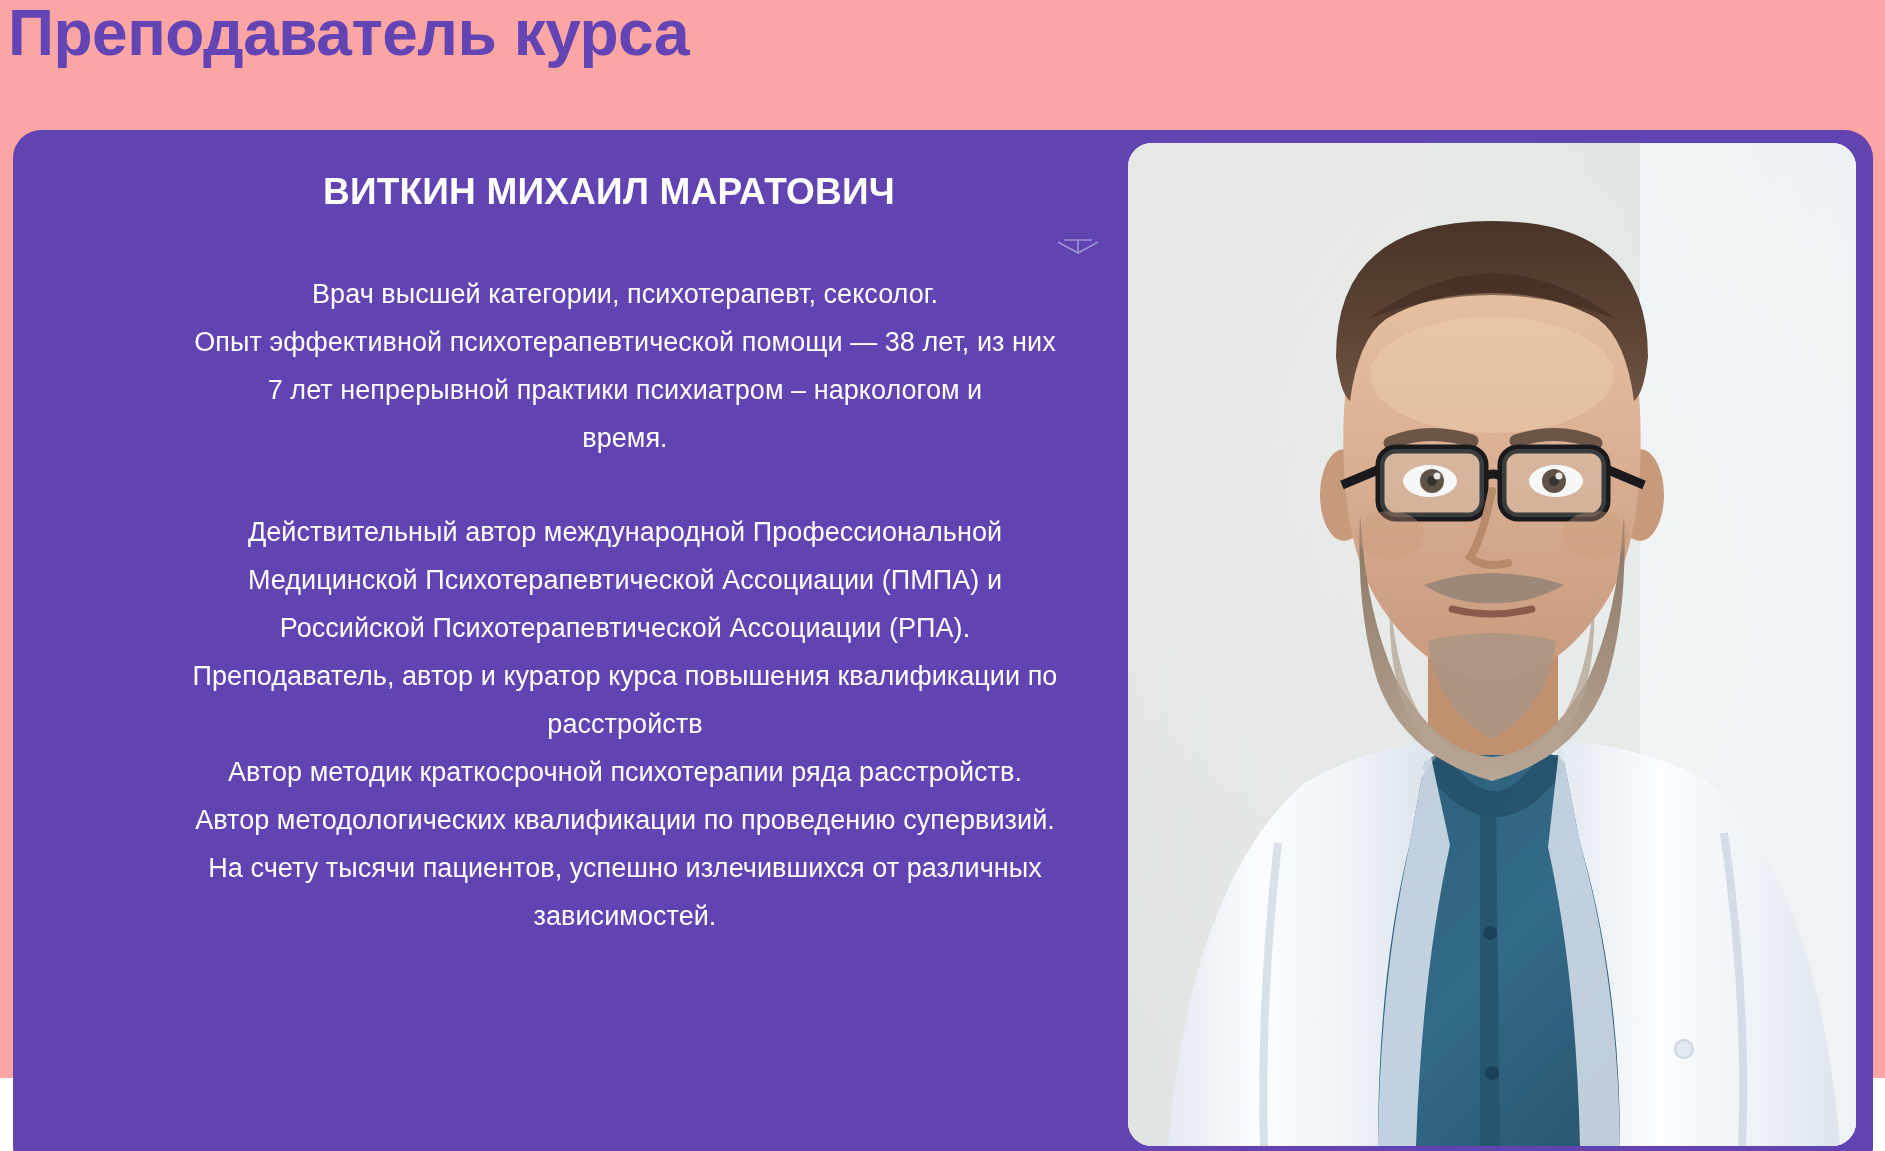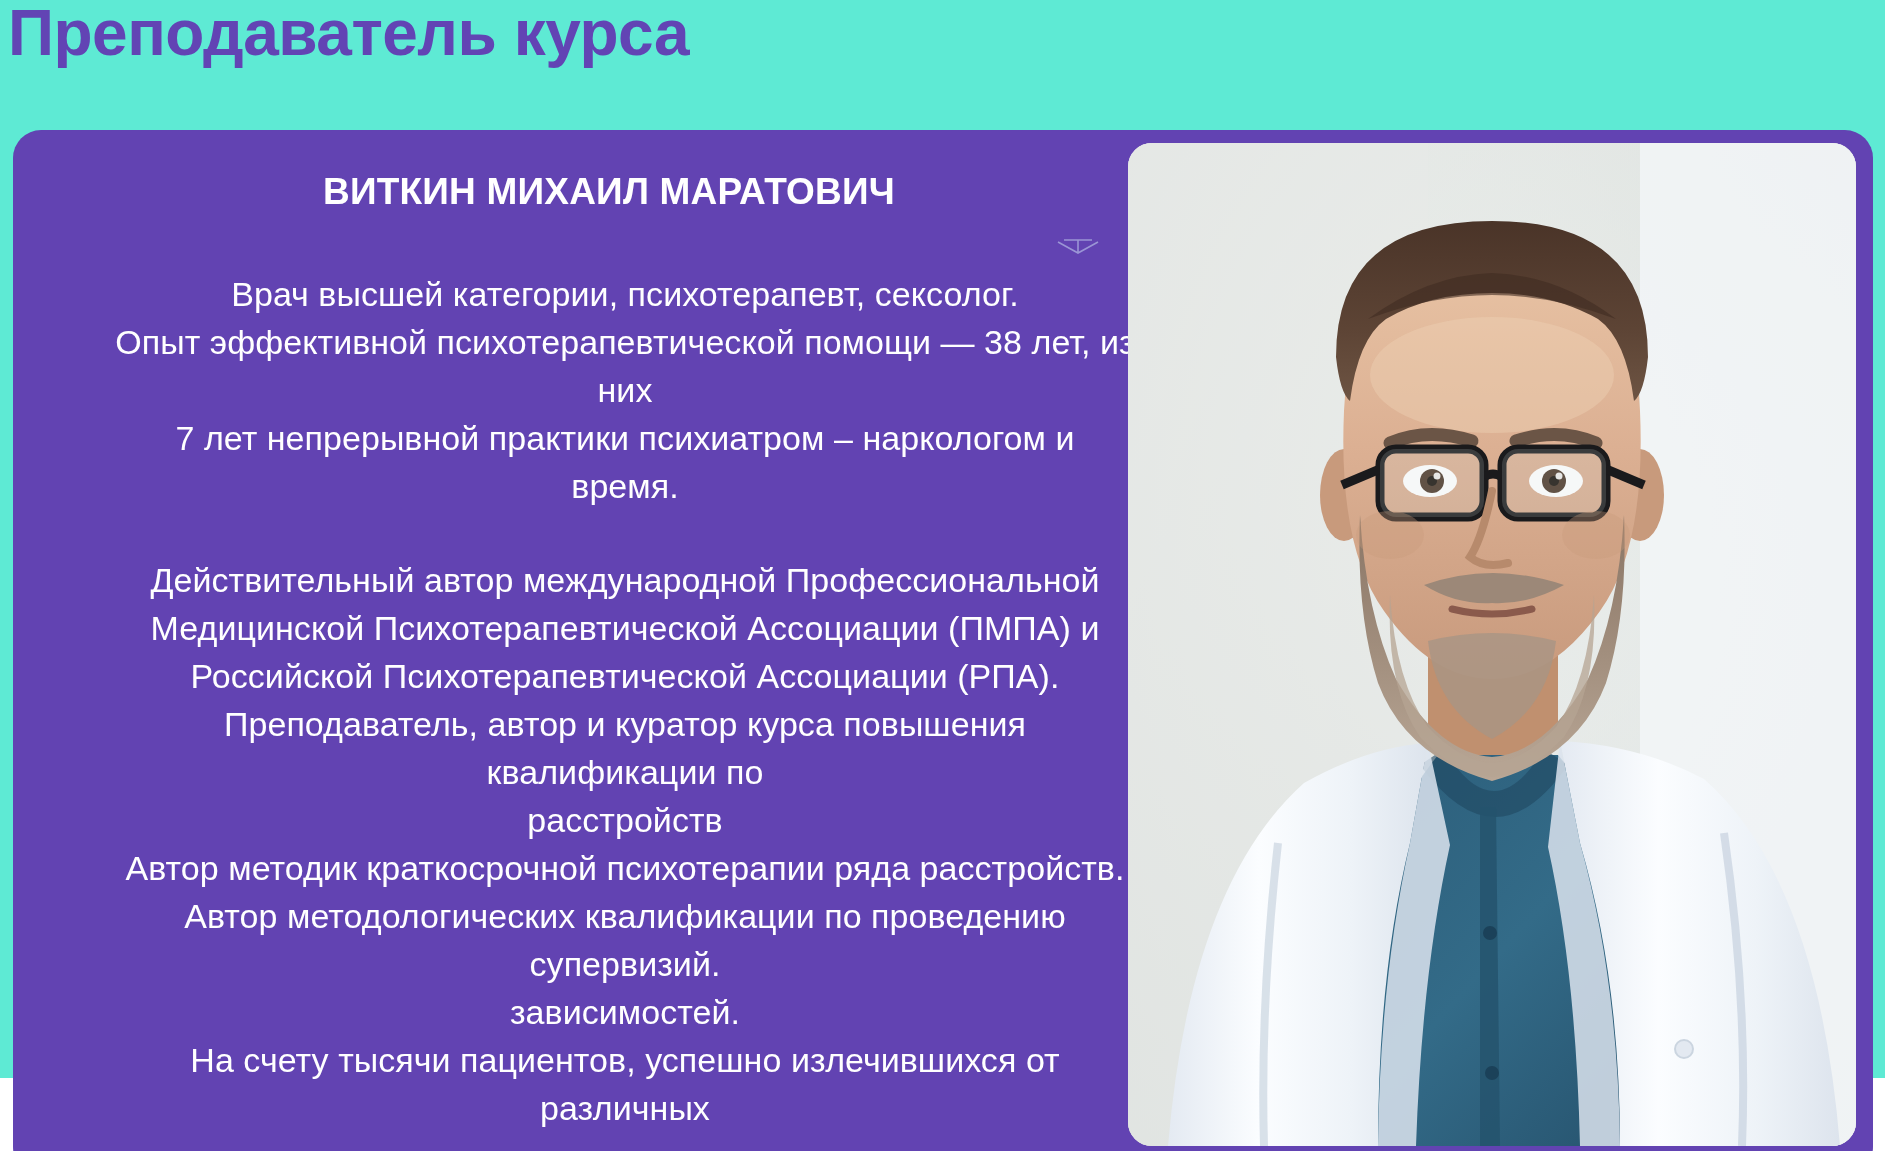--- a/index.html
+++ b/index.html
@@ -9,21 +9,21 @@
     height: 1151px;
     background: #ffffff;
     font-family: "Liberation Sans", sans-serif;
     overflow: hidden;
   }
 
   .page {
     position: relative;
     width: 1885px;
     height: 1078px;
-    background: #5eead4;
+    background: #fca5a5;
   }
 
   
   .page-title {
     position: absolute;
     left: 8px;
     top: -6px;
     font-size: 64px;
     line-height: 78px;
     font-weight: 700;
@@ -66,21 +66,21 @@
     font-size: 37px;
     line-height: 46px;
     font-weight: 700;
     color: #ffffff;
     letter-spacing: 0.2px;
     margin-bottom: 55px;
     white-space: nowrap;
   }
 
   .bio-block {
-    font-size: 34px;
+    font-size: 27px;
     line-height: 48px;
     color: #ffffff;
     font-weight: 400;
     letter-spacing: 0.05px;
     margin-left: 32px;
   }
 
   .bio-block p { margin: 0; }
 
   .bio-gap { height: 46px; }
@@ -126,22 +126,22 @@
 
         <div class="bio-gap"></div>
 
         <p>Действительный автор международной Профессиональной</p>
         <p>Медицинской Психотерапевтической Ассоциации (ПМПА) и</p>
         <p>Российской Психотерапевтической Ассоциации (РПА).</p>
         <p>Преподаватель, автор и куратор курса повышения квалификации по</p>
         <p>расстройств</p>
         <p class="bio-strong">Автор методик краткосрочной психотерапии ряда расстройств.</p>
         <p>Автор методологических квалификации по проведению супервизий.</p>
+        <p>На счету тысячи пациентов, успешно излечившихся от различных</p>
         <p>зависимостей.</p>
-        <p>На счету тысячи пациентов, успешно излечившихся от различных</p>
       </div>
     </div>
 
     <div class="portrait-frame">
       <svg class="portrait-svg" viewBox="0 0 728 1003" preserveAspectRatio="xMidYMid slice">
         <defs>
           <linearGradient id="bgGrad" x1="0" y1="0" x2="1" y2="1">
             <stop offset="0%" stop-color="#e9ece9"></stop>
             <stop offset="45%" stop-color="#dfe4e1"></stop>
             <stop offset="100%" stop-color="#eef2f4"></stop>

